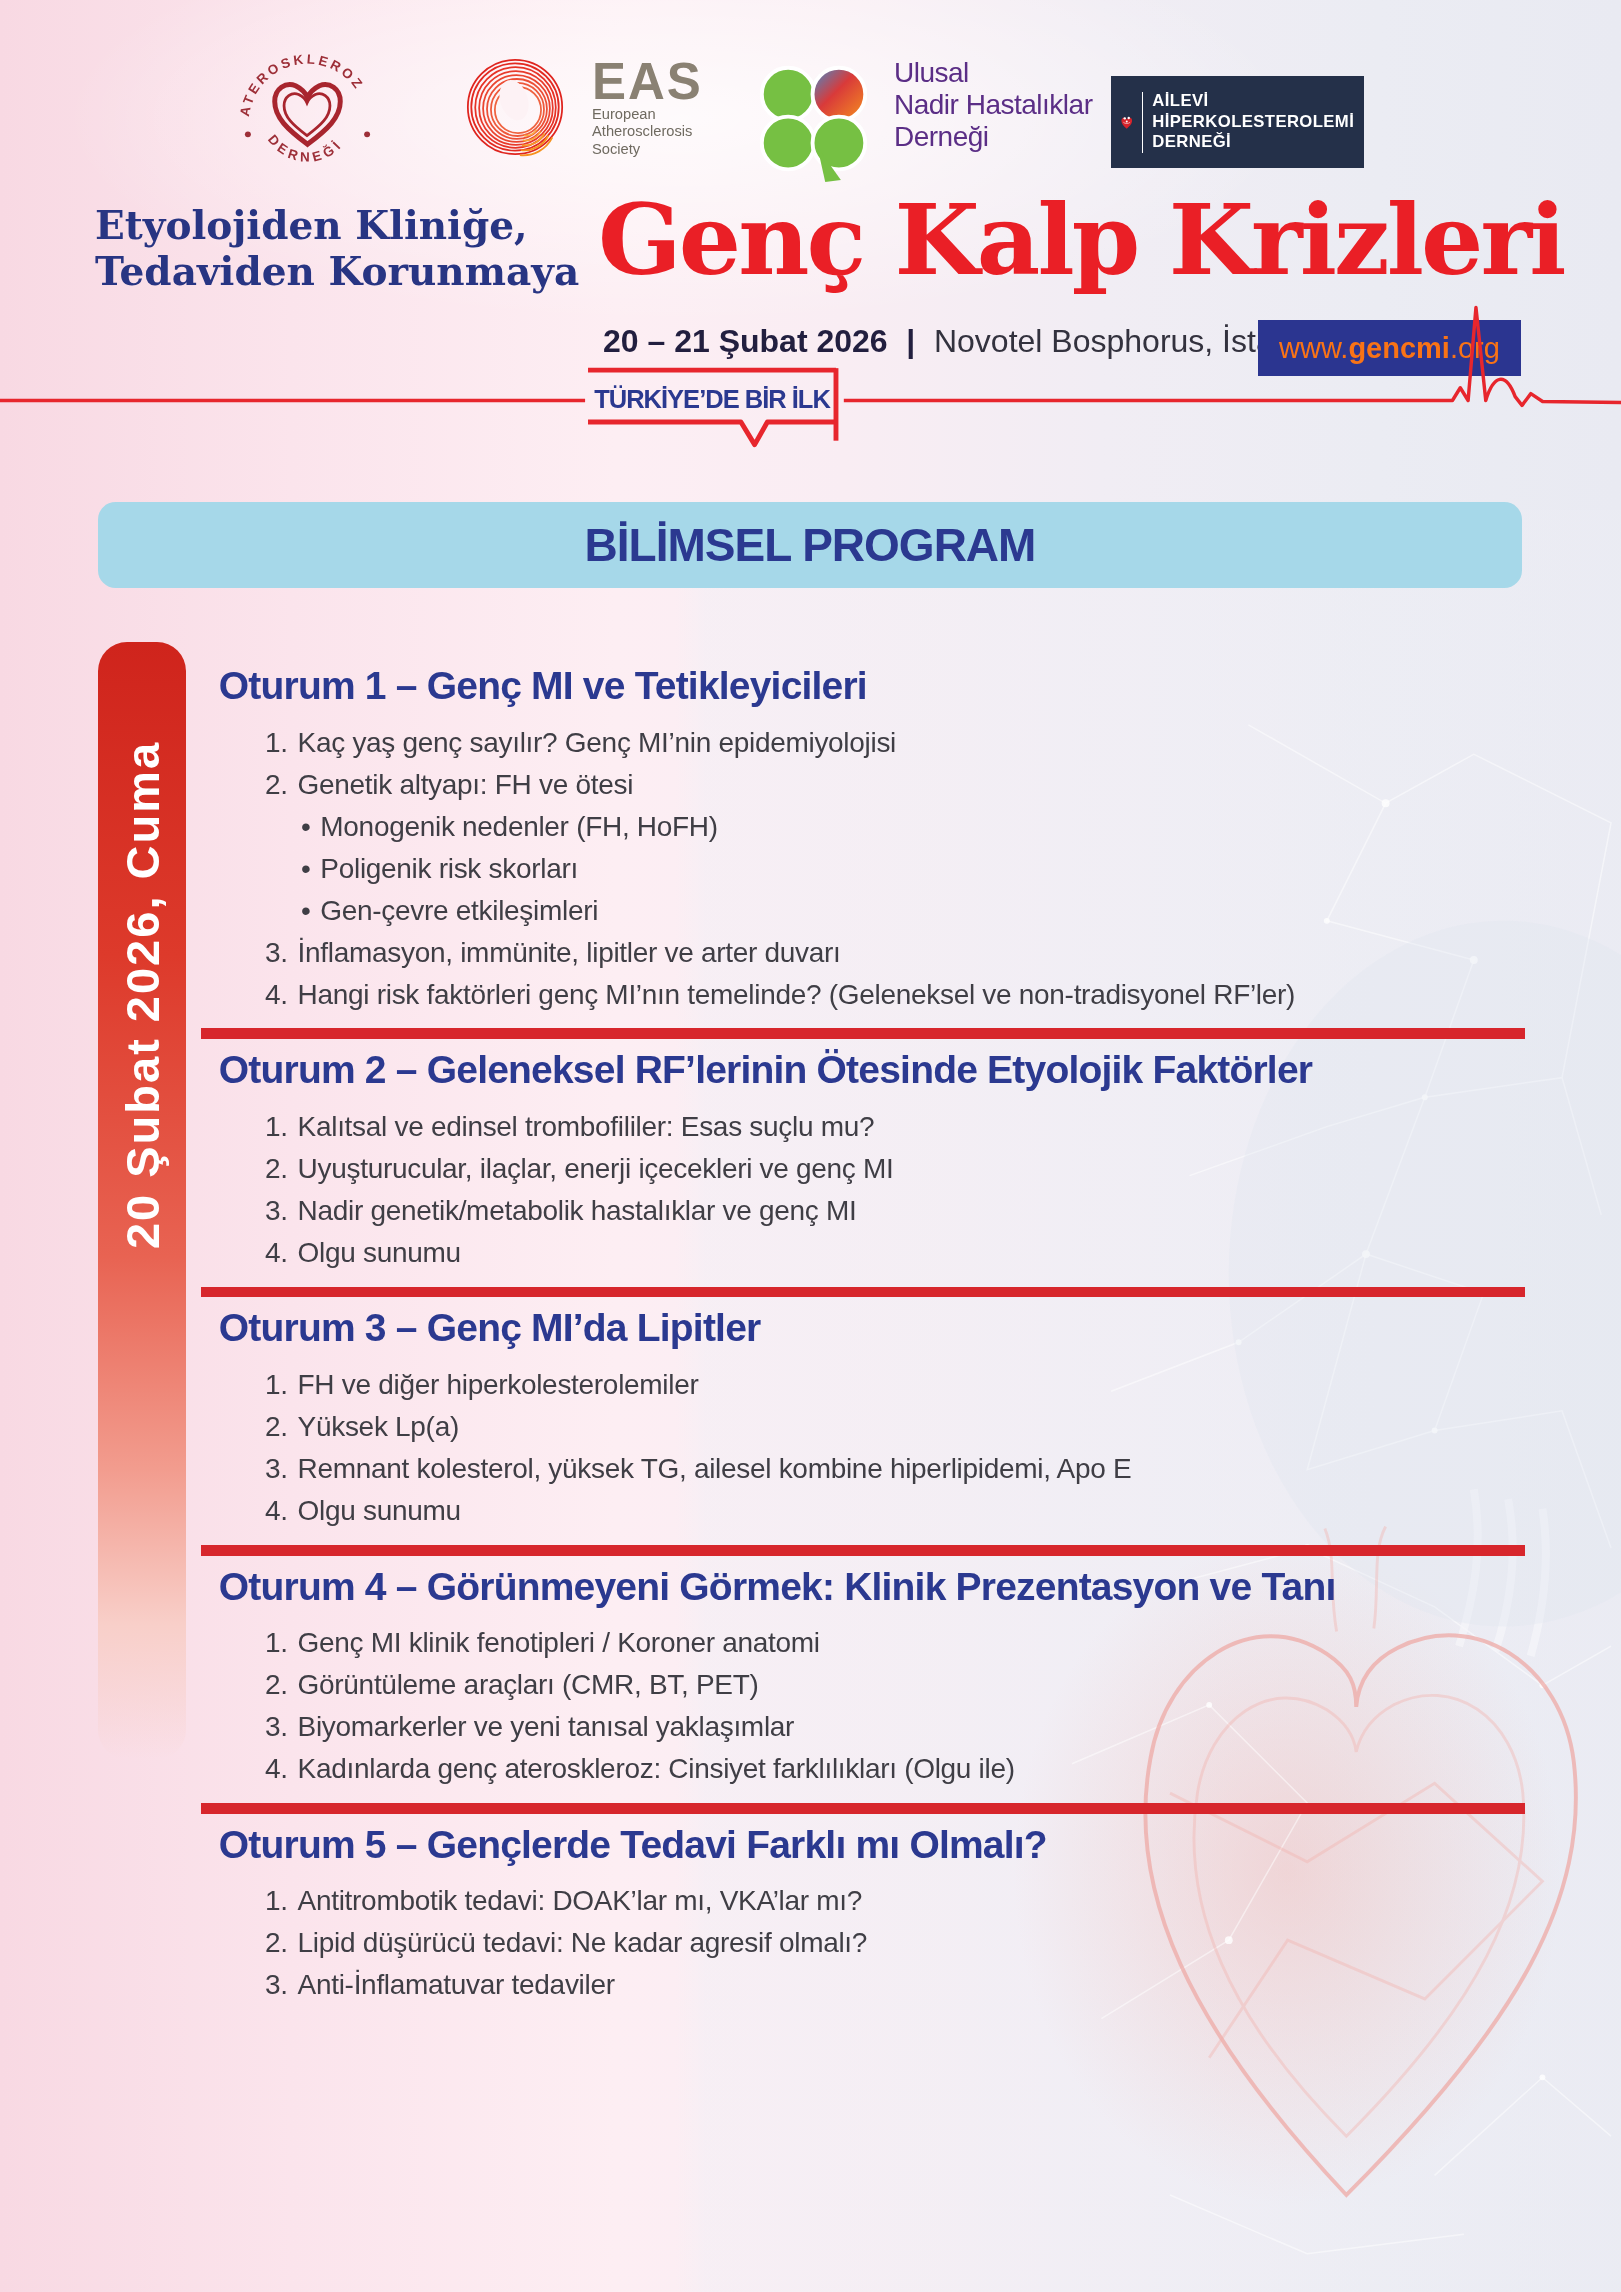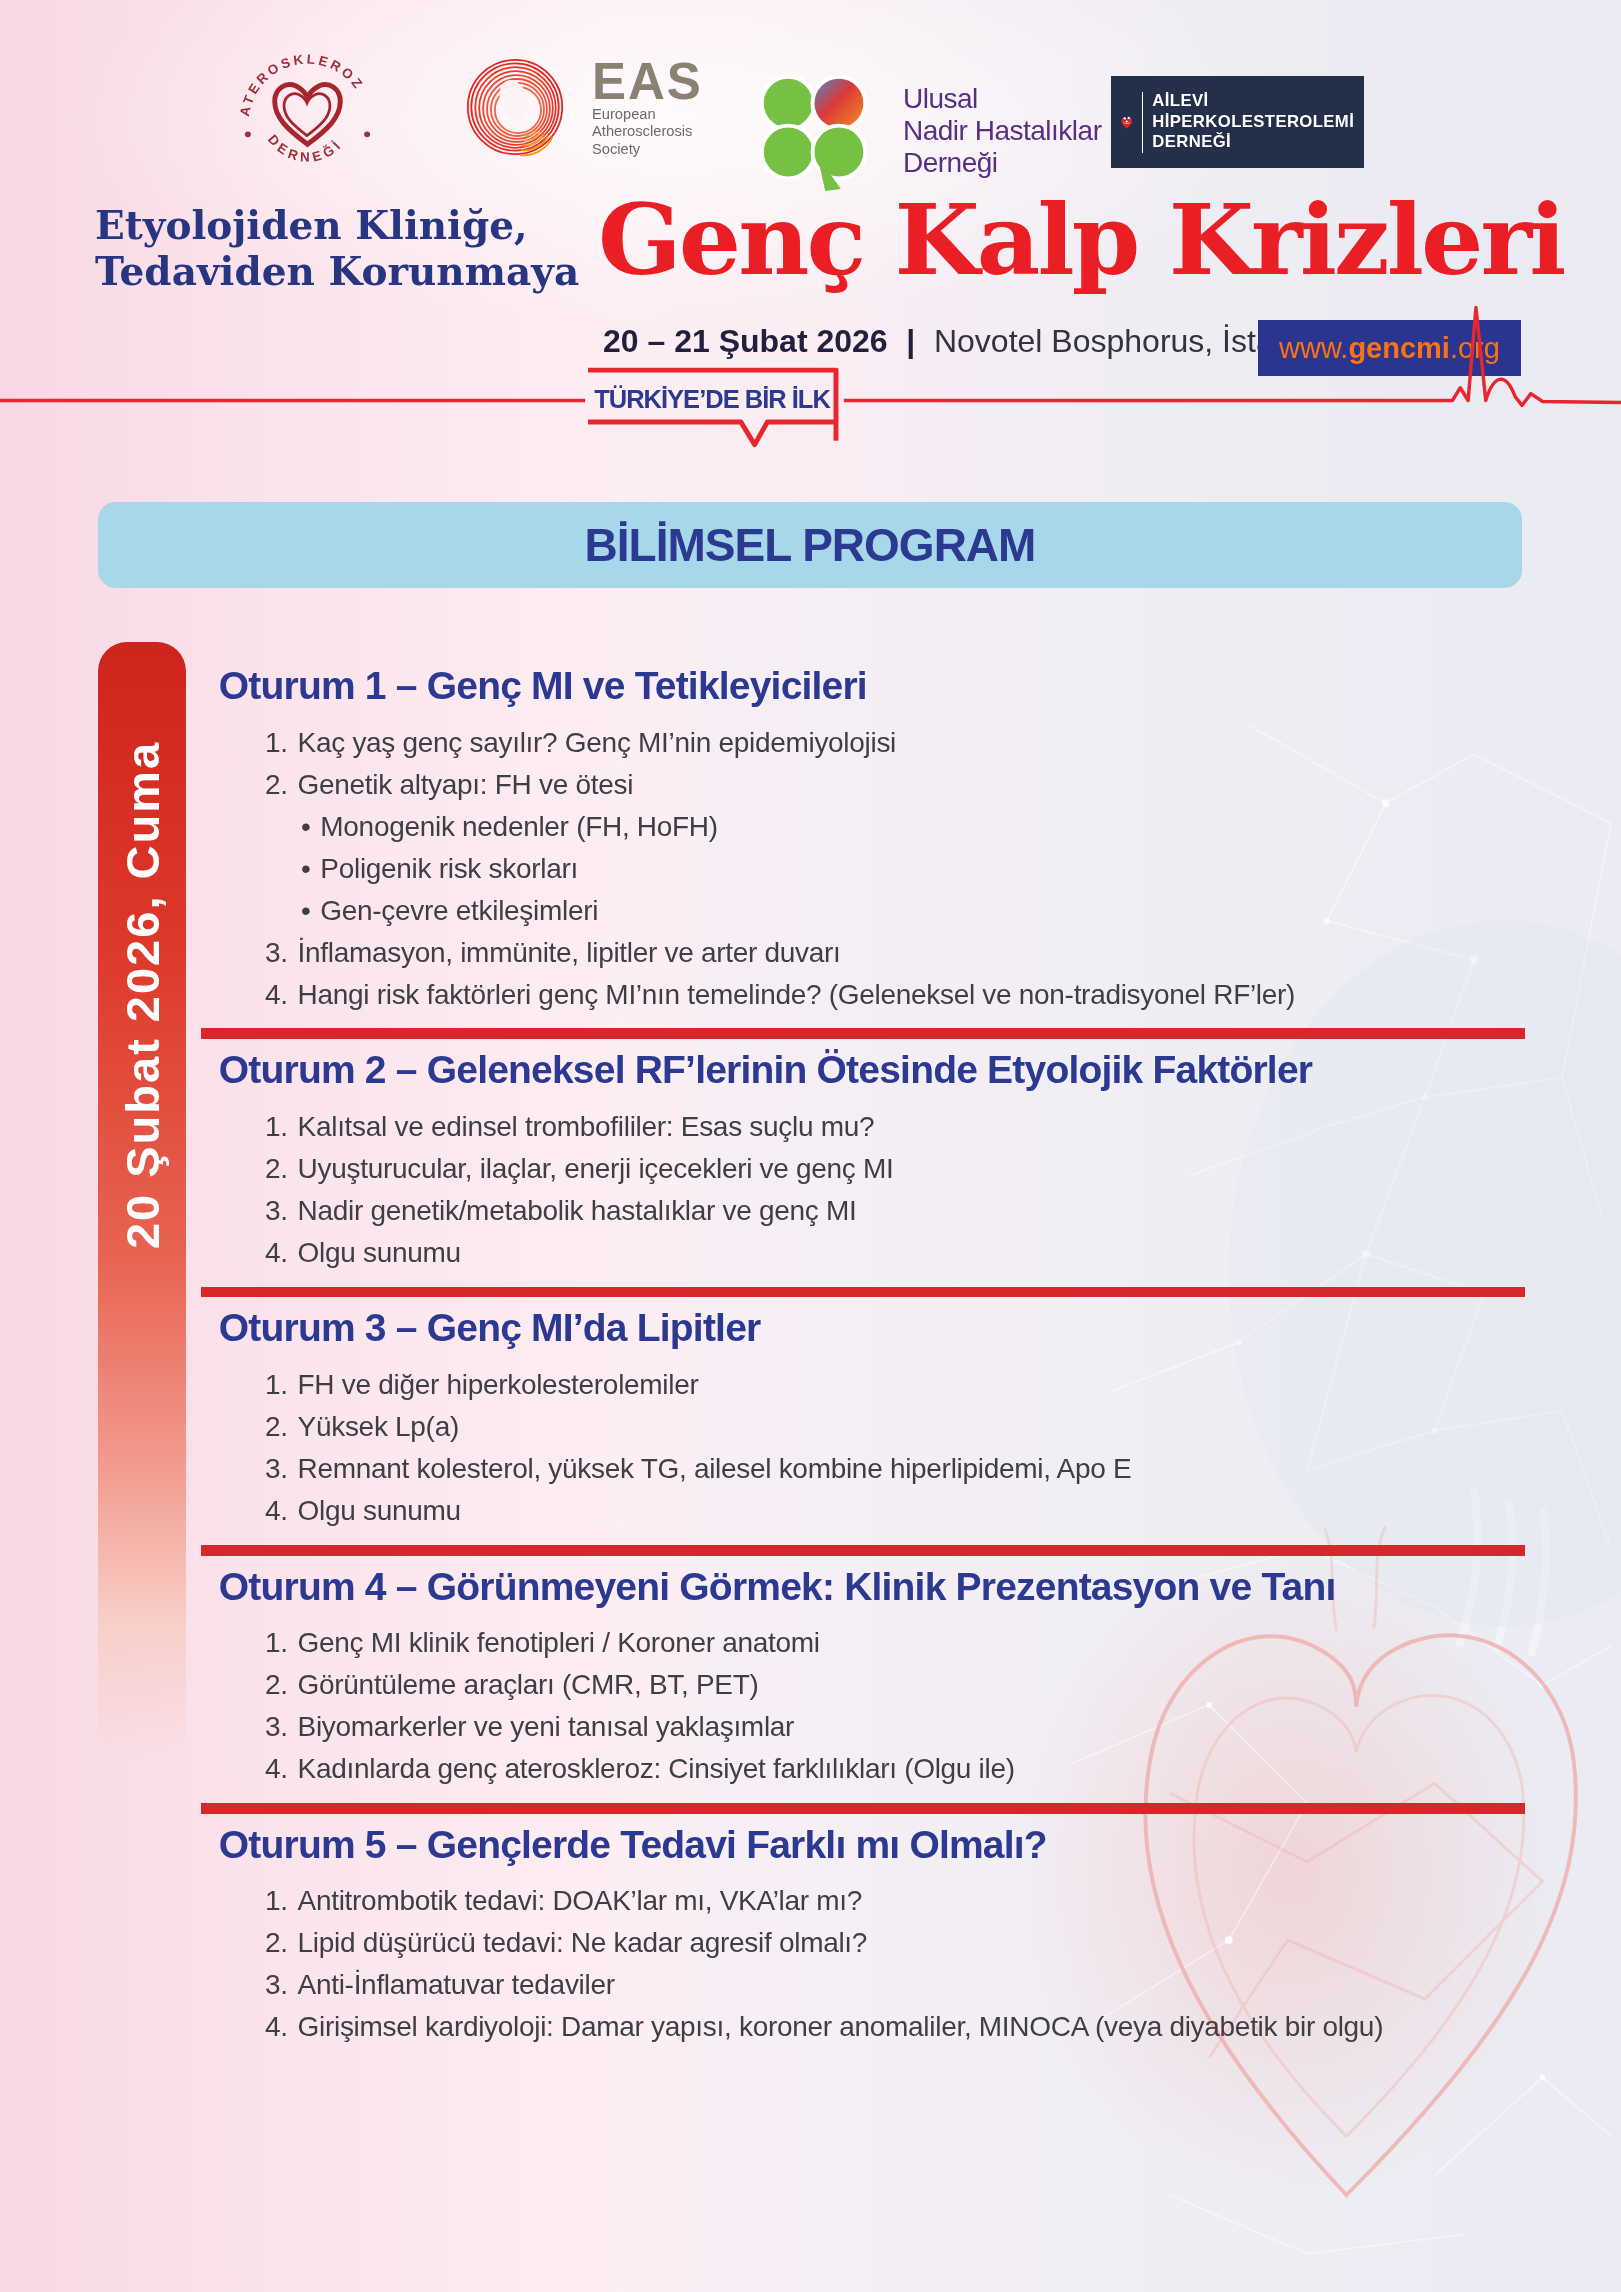--- a/index.html
+++ b/index.html
@@ -13,21 +13,21 @@
     background:linear-gradient(to right, rgba(246,241,246,0), rgba(243,240,246,.55) 29px, rgba(236,237,244,.45) 100%);}
   #bg-glow{position:absolute;right:59px;bottom:88px;width:549px;height:667px;pointer-events:none;
     background:radial-gradient(closest-side, rgba(242,166,158,.34), rgba(242,166,158,0));}
   #bg-art{position:absolute;right:0;bottom:0;pointer-events:none;}
 
   
   .logo{position:absolute;}
   #logo-eas{left:459px;top:51px;display:flex;align-items:center;gap:20px;}
   .eas-abbr{font-size:51px;font-weight:bold;color:#8a8173;letter-spacing:2px;line-height:49px;font-family:"Liberation Sans",sans-serif;}
   .eas-small{font-size:14.7px;color:#6f6a60;line-height:17.6px;}
-  #logo-unhd{left:753px;top:66px;display:flex;align-items:center;gap:27px;}
+  #logo-unhd{left:753px;top:57px;display:flex;align-items:flex-start;gap:18px;}
   .unhd-text{font-size:28px;color:#5b2e86;line-height:32px;letter-spacing:-0.5px;}
   #logo-ahd{left:1111px;top:76px;width:253px;height:92px;background:#243049;display:flex;align-items:center;padding:0 9.8px;box-sizing:border-box;gap:9.8px;}
   .ahd-rule{width:2px;height:61px;background:#ffffff;}
   .ahd-text{color:#ffffff;font-weight:bold;font-size:16.7px;line-height:20.6px;letter-spacing:0.4px;}
 
   
   #tagline{position:absolute;left:95px;top:202px;font-family:"DejaVu Serif","Liberation Serif",serif;
     font-weight:bold;color:#283583;font-size:39px;line-height:46px;}
   #event-title{position:absolute;left:598px;top:186px;width:961px;font-family:"DejaVu Serif","Liberation Serif",serif;
     font-weight:bold;color:#ea1f26;font-size:98px;line-height:108px;letter-spacing:-2.9px;white-space:nowrap;}
@@ -261,18 +261,17 @@
         <div class="item"><span class="marker">2.</span><span>Görüntüleme araçları (CMR, BT, PET)</span></div>
         <div class="item"><span class="marker">3.</span><span>Biyomarkerler ve yeni tanısal yaklaşımlar</span></div>
         <div class="item"><span class="marker">4.</span><span>Kadınlarda genç ateroskleroz: Cinsiyet farklılıkları (Olgu ile)</span></div>
       </div>
       <div class="divider"></div>
       <div class="session-title">Oturum 5 –  Gençlerde Tedavi Farklı mı Olmalı?</div>
       <div class="session-items">
         <div class="item"><span class="marker">1.</span><span>Antitrombotik tedavi: DOAK’lar mı, VKA’lar mı?</span></div>
         <div class="item"><span class="marker">2.</span><span>Lipid düşürücü tedavi: Ne kadar agresif olmalı?</span></div>
         <div class="item"><span class="marker">3.</span><span>Anti-İnflamatuvar tedaviler</span></div>
-        <div class="item"><span class="marker">4.</span><span>Girişimsel kardiyoloji: Damar yapısı, koroner anomaliler, MINOCA (veya diyabetik bir olgu)</span></div>
       </div>
     </div>
 
 </div>
 
 
 </body></html>

